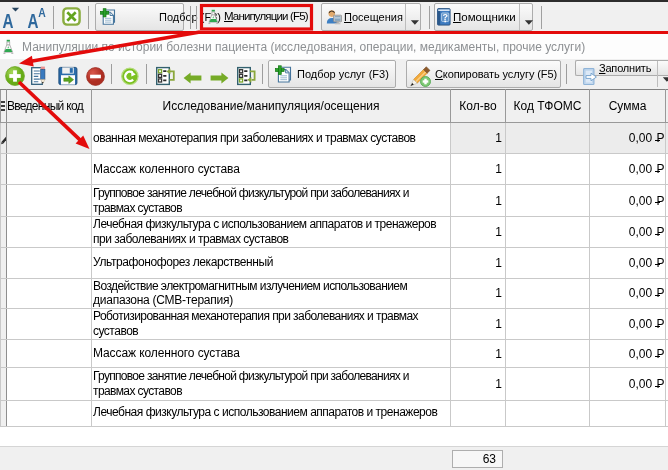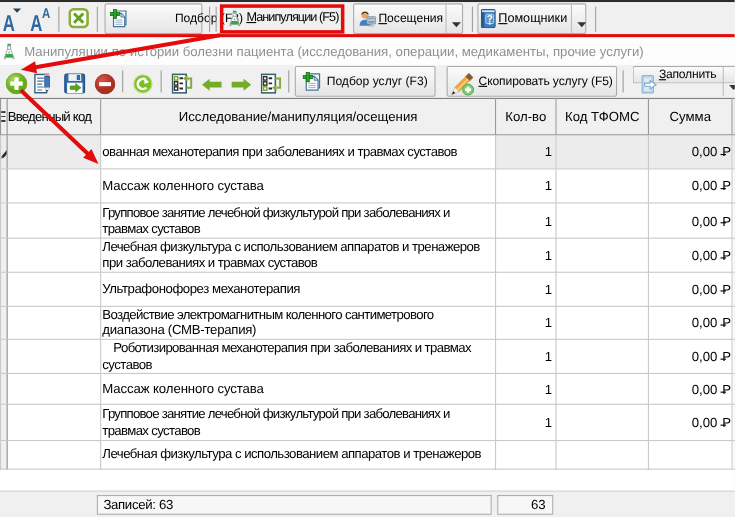--- a/index.html
+++ b/index.html
@@ -311,39 +311,39 @@
             <td></td>
       <td class="c2">Лечебная физкультура с использованием аппаратов и тренажеров<br>при заболеваниях и травмах суставов</td>
       <td class="num">1</td>
             <td></td>
             <td class="sum">0,00 <span class="rub">Р</span></td>
             <td class="slv"></td>
     </tr>
     <tr style="height:31px;">
       <td class="ind"></td>
             <td></td>
-      <td class="c2" style="letter-spacing:-0.41px;">Ультрафонофорез механотерапия</td>
+      <td class="c2" style="letter-spacing:-0.41px;">Ультрафонофорез лекарственный</td>
       <td class="num">1</td>
             <td></td>
             <td class="sum">0,00 <span class="rub">Р</span></td>
             <td class="slv"></td>
     </tr>
     <tr style="height:30px;">
       <td class="ind"></td>
             <td></td>
-      <td class="c2"><span style="letter-spacing:-0.575px;">Воздействие электромагнитным коленного сантиметрового</span><br><span style="letter-spacing:-0.25px;">диапазона (СМВ-терапия)</span></td>
+      <td class="c2"><span style="letter-spacing:-0.575px;">Воздействие электромагнитным излучением использованием</span><br><span style="letter-spacing:-0.25px;">диапазона (СМВ-терапия)</span></td>
       <td class="num">1</td>
             <td></td>
             <td class="sum">0,00 <span class="rub">Р</span></td>
             <td class="slv"></td>
     </tr>
     <tr style="height:31px;">
       <td class="ind"></td>
             <td></td>
-      <td class="c2"><span style="letter-spacing:-0.56px;padding-left:10px;">Роботизированная механотерапия при заболеваниях и травмах</span><br>суставов</td>
+      <td class="c2"><span style="letter-spacing:-0.56px;">Роботизированная механотерапия при заболеваниях и травмах</span><br>суставов</td>
       <td class="num">1</td>
             <td></td>
             <td class="sum">0,00 <span class="rub">Р</span></td>
             <td class="slv"></td>
     </tr>
     <tr style="height:28px;">
       <td class="ind"></td>
             <td></td>
       <td class="c2" style="letter-spacing:-0.1px;">Массаж коленного сустава</td>
       <td class="num">1</td>
@@ -367,21 +367,20 @@
       <td class="num"></td>
             <td></td>
       <td class="sum"></td>
             <td class="slv"></td>
     </tr>
   </tbody>
       </table>
   </div>
 
   <div class="abs" id="sbar"></div>
-  <div class="spanel" style="left:88px;width:359px;padding-left:5px;letter-spacing:-0.3px;">Записей: 63</div>
   <div class="spanel" style="left:452px;width:51px;text-align:right;padding-right:6px;">63</div>
 
   <svg class="abs" width="668" height="470" style="left:0;top:0;pointer-events:none;">
     <rect x="201.5" y="5.5" width="110" height="23.5" fill="none" stroke="#e30b0b" stroke-width="3.2"></rect>
     <line x1="200" y1="32" x2="31" y2="61.3" stroke="#e30b0b" stroke-width="3.6"></line>
     <polygon points="19,63.5 31.9,55.7 33.7,66.5" fill="#e30b0b"></polygon>
     <line x1="19" y1="82" x2="81" y2="140.9" stroke="#e30b0b" stroke-width="3.6"></line>
     <polygon points="89.5,149 75.6,143.4 83.2,135.5" fill="#e30b0b"></polygon>
   </svg>
 </div>

